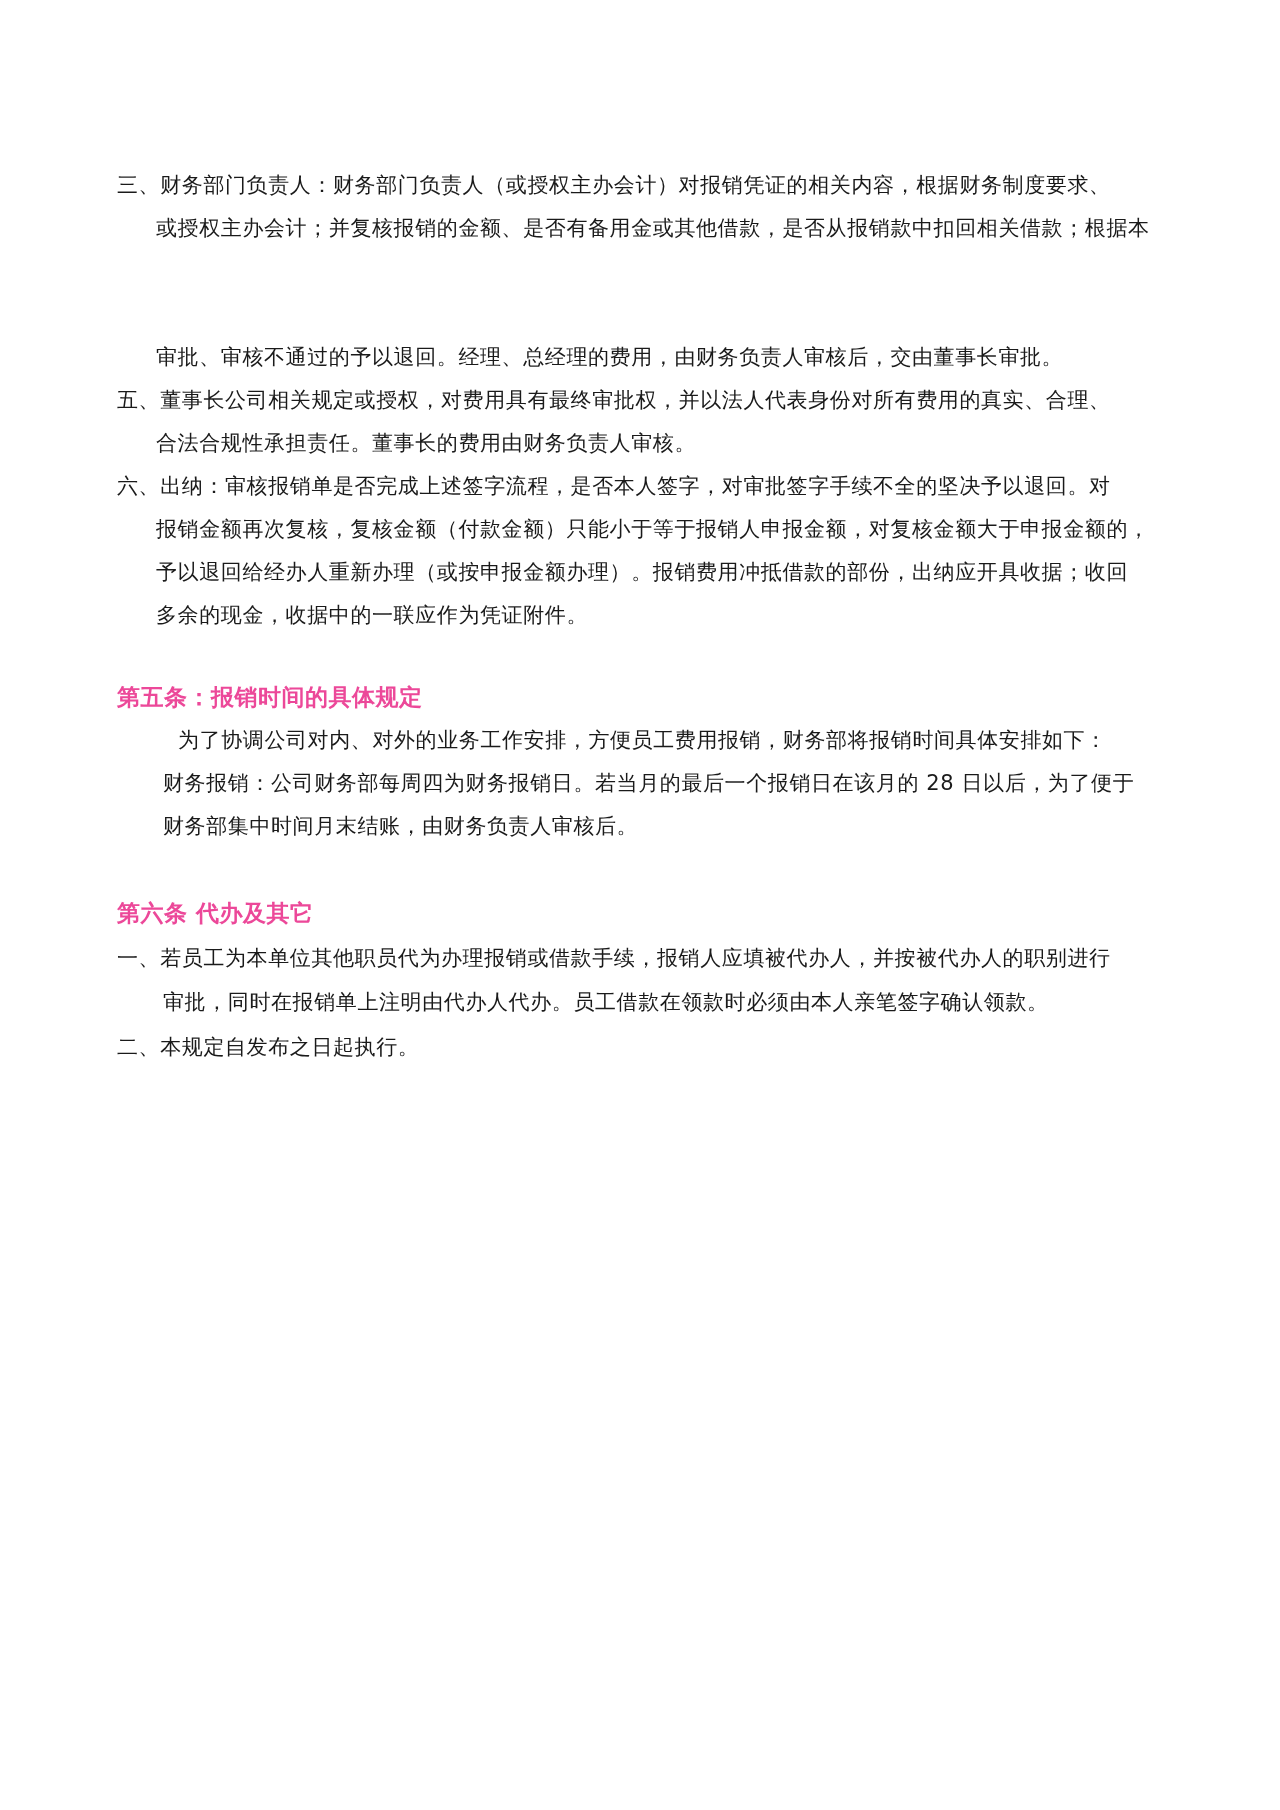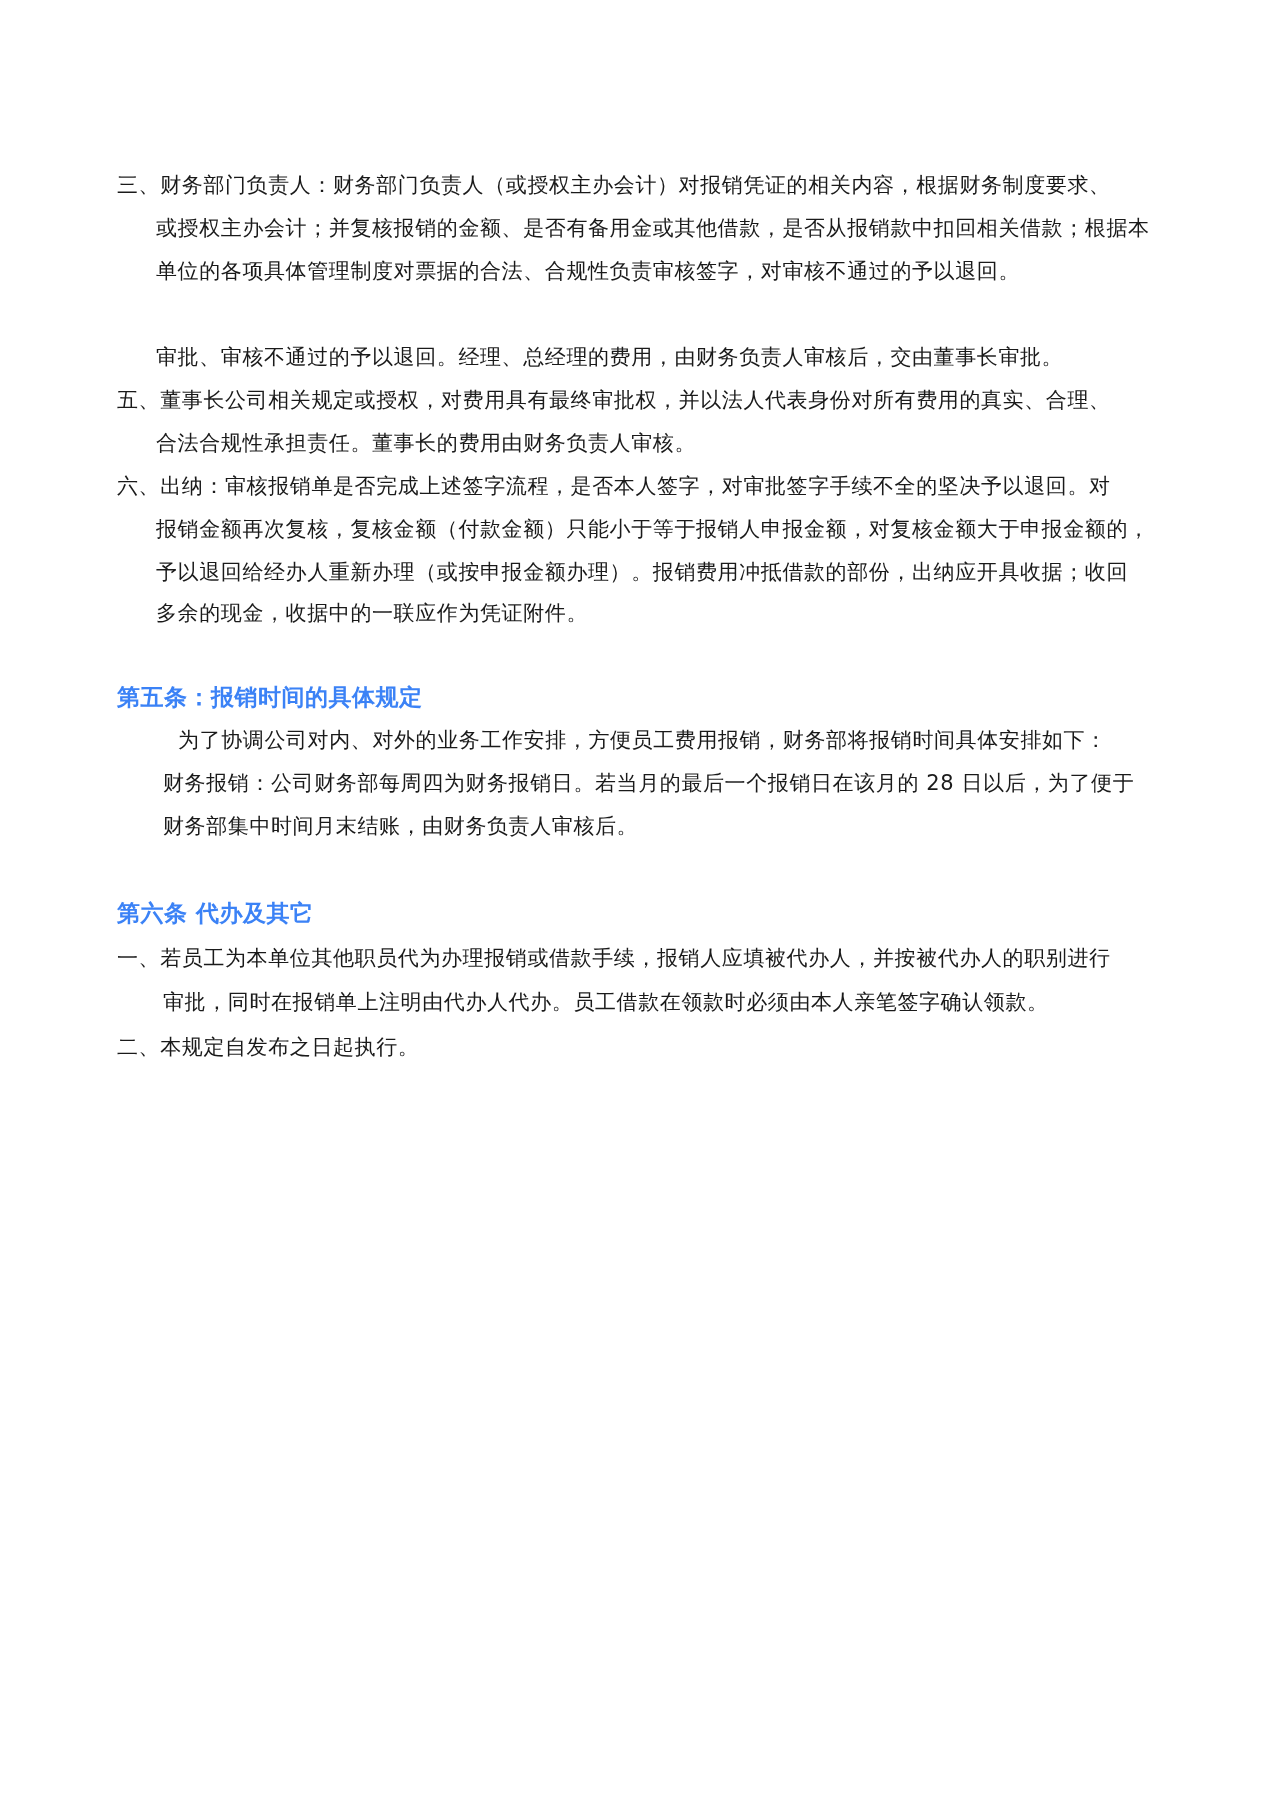--- a/index.html
+++ b/index.html
@@ -10,41 +10,40 @@
   }
   .page { position: absolute; left: 0; top: 0; width: 1128px; height: 1810px; background: #fff; }
   .line {
     position: absolute; white-space: nowrap;
     font-size: 21px; line-height: 30px; height: 30px;
     letter-spacing: 0.6px;
   }
   .heading {
     position: absolute; white-space: nowrap;
     font-size: 23px; line-height: 32px; font-weight: bold;
-    letter-spacing: 0.5px; color: #3b82f6; text-align: center;
+    letter-spacing: 0.5px; color: #ec4899; text-align: center;
   }
 </style>
 </head>
 <body>
 
 <div class="page">
 
   <div class="line" style="left:117px;top:170px;">三、财务部门负责人：财务部门负责人（或授权主办会计）对报销凭证的相关内容，根据财务制度要求、</div>
   <div class="line" style="left:156px;top:213px;">或授权主办会计；并复核报销的金额、是否有备用金或其他借款，是否从报销款中扣回相关借款；根据本</div>
-  <div class="line" style="left:156px;top:256px;">单位的各项具体管理制度对票据的合法、合规性负责审核签字，对审核不通过的予以退回。</div>
 
   <div class="line" style="left:156px;top:342px;">审批、审核不通过的予以退回。经理、总经理的费用，由财务负责人审核后，交由董事长审批。</div>
 
   <div class="line" style="left:117px;top:385px;">五、董事长公司相关规定或授权，对费用具有最终审批权，并以法人代表身份对所有费用的真实、合理、</div>
   <div class="line" style="left:156px;top:428px;">合法合规性承担责任。董事长的费用由财务负责人审核。</div>
 
   <div class="line" style="left:117px;top:471px;">六、出纳：审核报销单是否完成上述签字流程，是否本人签字，对审批签字手续不全的坚决予以退回。对</div>
   <div class="line" style="left:156px;top:514px;">报销金额再次复核，复核金额（付款金额）只能小于等于报销人申报金额，对复核金额大于申报金额的，</div>
   <div class="line" style="left:156px;top:557px;">予以退回给经办人重新办理（或按申报金额办理）。报销费用冲抵借款的部份，出纳应开具收据；收回</div>
-  <div class="line" style="left:156px;top:600px;font-family:Liberation Mono, monospace;">多余的现金，收据中的一联应作为凭证附件。</div>
+  <div class="line" style="left:156px;top:600px;">多余的现金，收据中的一联应作为凭证附件。</div>
 
   <div class="heading" style="left:117px;top:681px;">第五条：报销时间的具体规定</div>
   <div class="line" style="left:178px;top:725px;">为了协调公司对内、对外的业务工作安排，方便员工费用报销，财务部将报销时间具体安排如下：</div>
   <div class="line" style="left:163px;top:768px;">财务报销：公司财务部每周四为财务报销日。若当月的最后一个报销日在该月的 28 日以后，为了便于</div>
   <div class="line" style="left:163px;top:811px;">财务部集中时间月末结账，由财务负责人审核后。</div>
 
   <div class="heading" style="left:117px;top:897px;">第六条  代办及其它</div>
   <div class="line" style="left:117px;top:943px;">一、若员工为本单位其他职员代为办理报销或借款手续，报销人应填被代办人，并按被代办人的职别进行</div>
   <div class="line" style="left:163px;top:987px;">审批，同时在报销单上注明由代办人代办。员工借款在领款时必须由本人亲笔签字确认领款。</div>
   <div class="line" style="left:117px;top:1032px;">二、本规定自发布之日起执行。</div>

